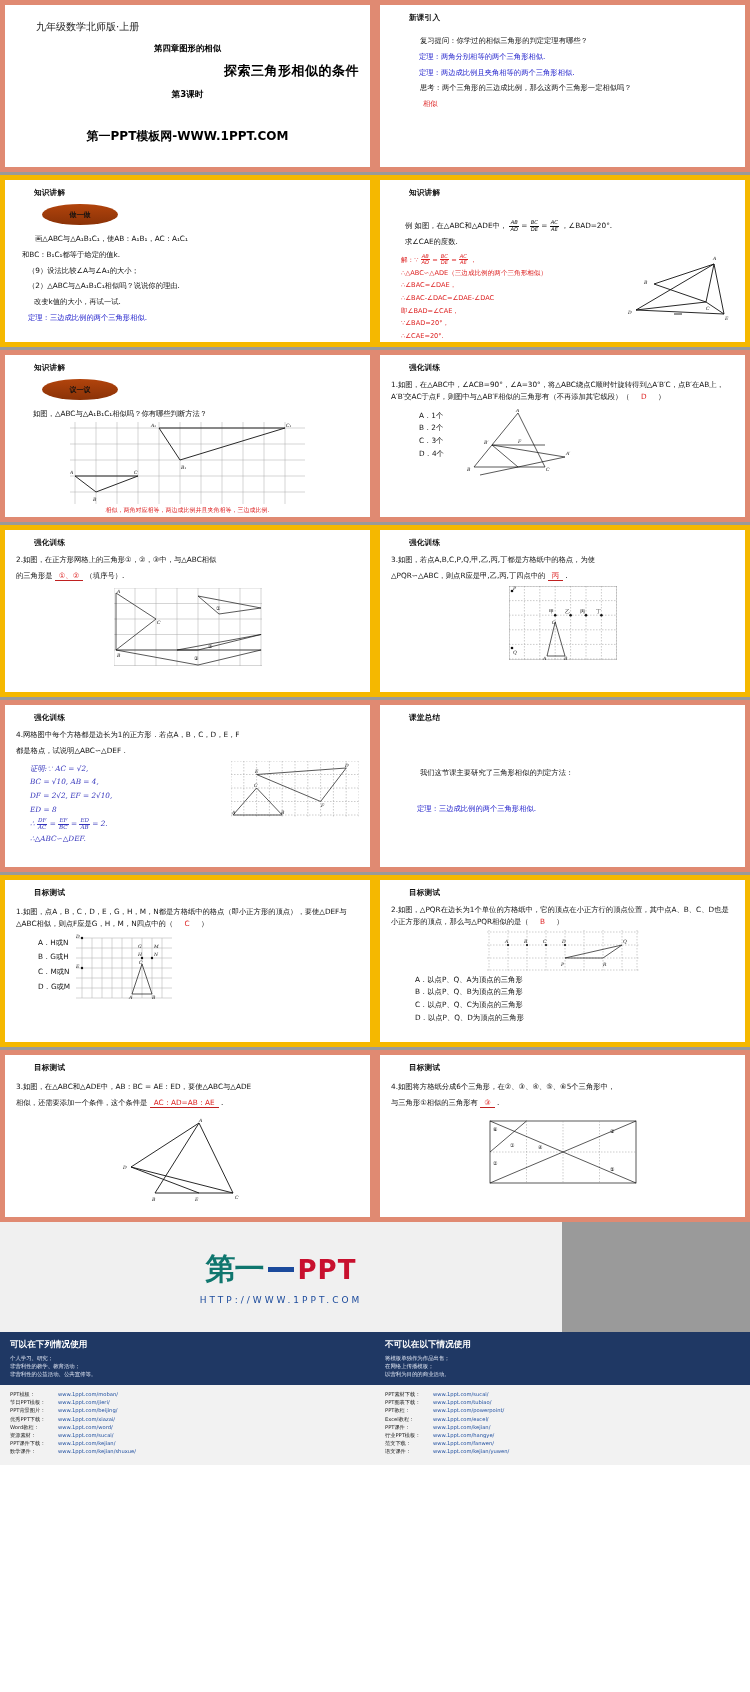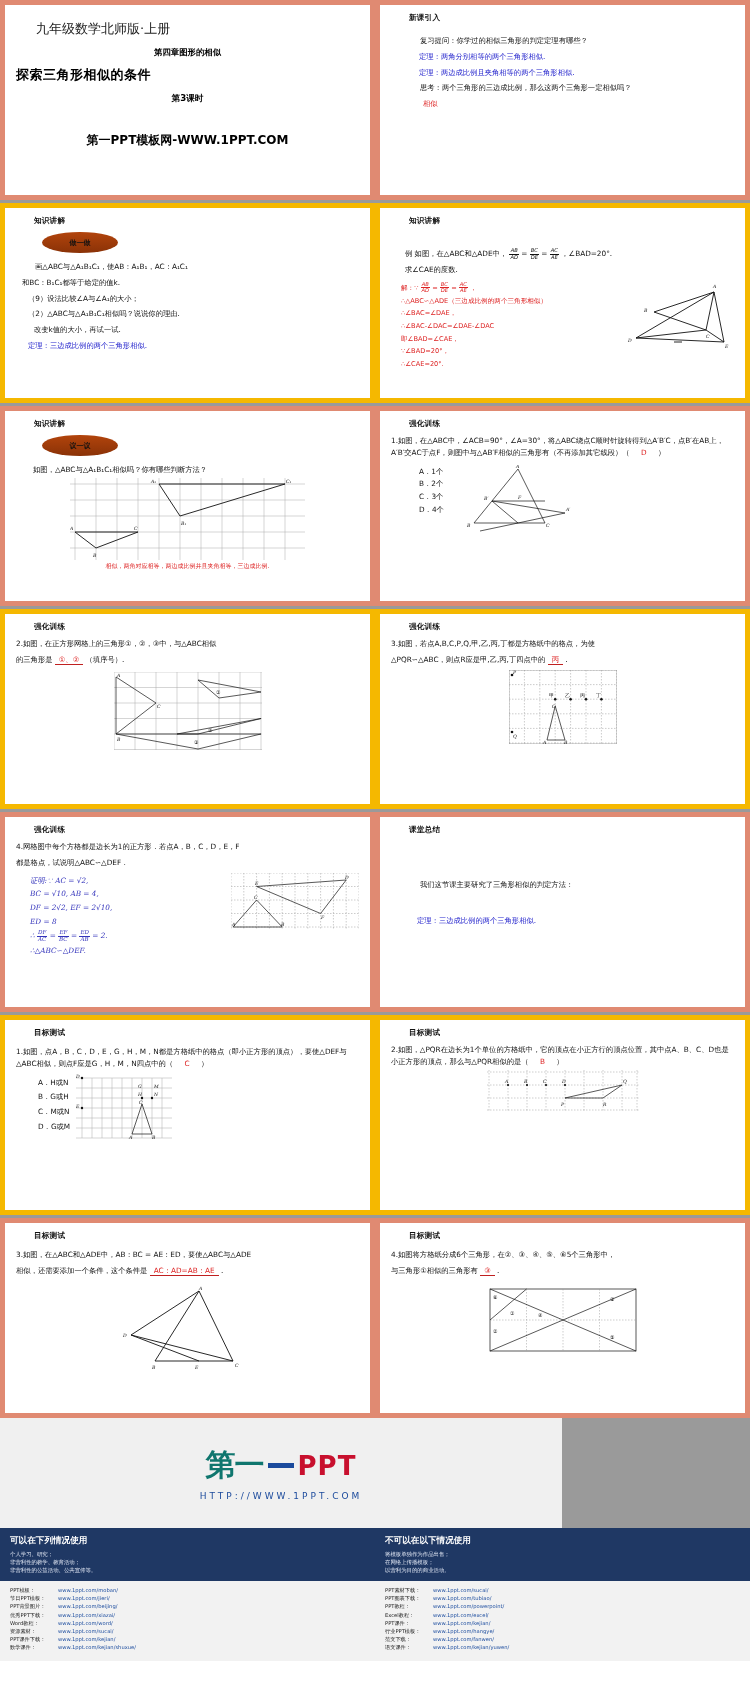--- a/index.html
+++ b/index.html
@@ -7,21 +7,21 @@
     width: 750px;
     background: #ffffff;
     font-family: "DejaVu Sans", "Liberation Sans", sans-serif;
   }
   .page { width:750px; }
   .grid { display:flex; flex-wrap:wrap; }
 
   
   .slide {
     width: 375px;
-    height: 200px;
+    height: 172px;
     padding: 5px;
     position: relative;
     background: #ffffff;
   }
   .slide.salmon { background: #e08a72; }
   .slide.gold   { background: #f5b800; }
   .inner {
     width: 100%;
     height: 100%;
     background: #ffffff;
@@ -34,23 +34,23 @@
   .hdr {
     font-size: 7.6px;
     color: #111;
     font-weight: bold;
     margin-left: 18px;
     margin-bottom: 6px;
     letter-spacing:.2px;
   }
 
   
-  .t-course { font-size:13px; color:#222; margin:7px 0 0 20px; }
+  .t-course { font-size:10px; color:#222; margin:7px 0 0 20px; }
   .t-chap { font-size:8.4px; font-weight:bold; text-align:center; margin-top:9px; }
-  .t-main { font-size:13px; font-weight:bold; text-align:left; margin-top:8px; letter-spacing:.5px;}
+  .t-main { font-size:13px; font-weight:bold; text-align:right; margin-top:8px; letter-spacing:.5px;}
   .t-lesson { font-size:8.6px; font-weight:bold; text-align:center; margin-top:9px; }
   .t-site { font-size:12px; font-weight:bold; text-align:center; margin-top:27px; }
 
   
   .body { font-size:7.3px; line-height:1.62; color:#111; }
   .body p { margin: 4px 0; }
   .ind { text-indent: 13px; }
   .blue { color:#2222cc; }
   .red  { color:#dd2222; }
   .bluetxt { color:#3333bb; }
@@ -533,20 +533,26 @@
           <polygon class="shape-t" points="78,28 135,15 116,28"></polygon>
           <text class="lbl" x="18" y="13">A</text>
           <text class="lbl" x="37" y="13">B</text>
           <text class="lbl" x="56" y="13">C</text>
           <text class="lbl" x="75" y="13">D</text>
           <text class="lbl" x="136" y="13">Q</text>
           <text class="lbl" x="74" y="36">P</text>
           <text class="lbl" x="116" y="36">R</text>
         </svg>
       </div>
+      <div class="body" style="margin-left:24px;margin-top:2px">
+        <p style="margin:1px 0">A．以点P、Q、A为顶点的三角形</p>
+        <p style="margin:1px 0">B．以点P、Q、B为顶点的三角形</p>
+        <p style="margin:1px 0">C．以点P、Q、C为顶点的三角形</p>
+        <p style="margin:1px 0">D．以点P、Q、D为顶点的三角形</p>
+      </div>
     </div>
   </div>
 
   <div class="sep"></div>
 
   <div class="slide salmon">
     <div class="inner">
       <div class="hdr">目标测试</div>
       <div class="body" style="margin-top:8px">
         <p>3.如图，在△ABC和△ADE中，AB：BC = AE：ED，要使△ABC与△ADE</p>

